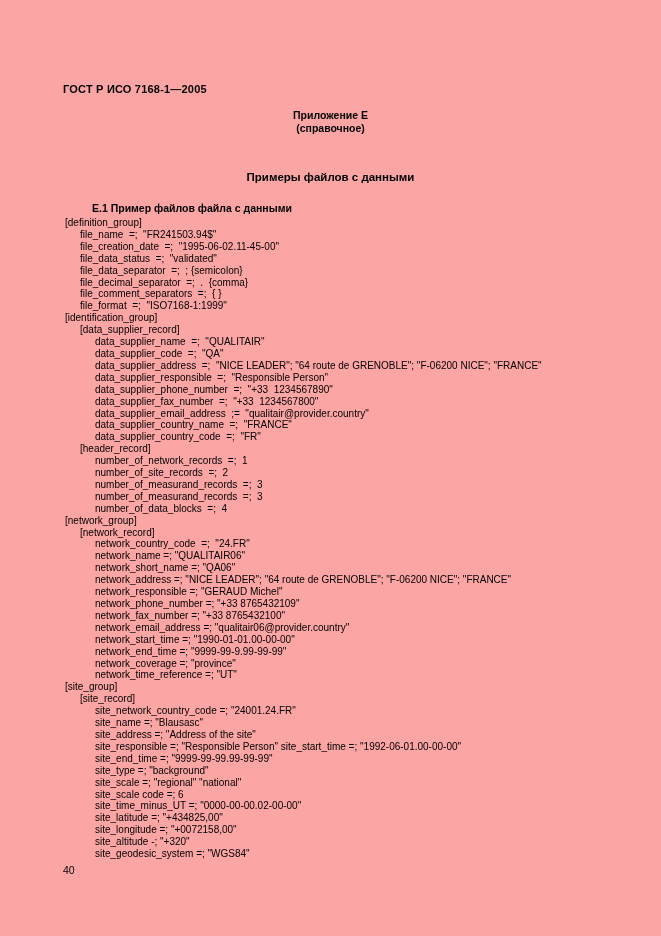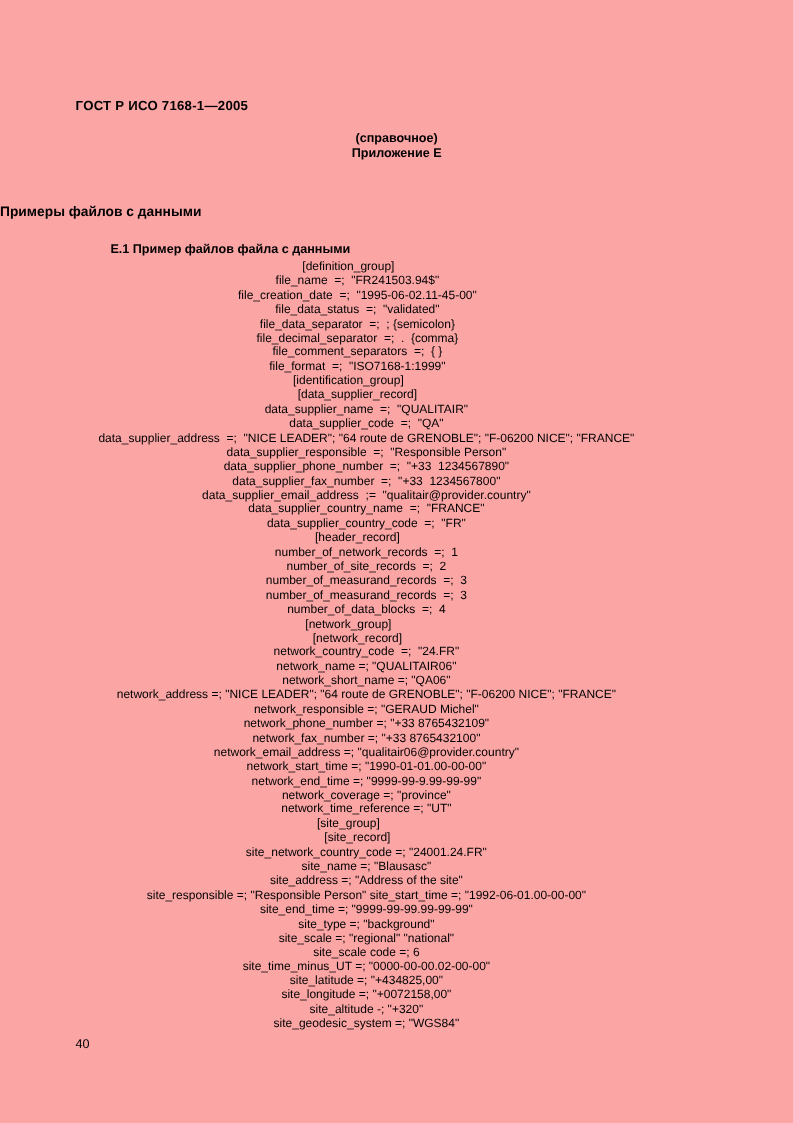--- a/index.html
+++ b/index.html
@@ -32,59 +32,59 @@
     text-align: center;
     font-size: 10.5px;
     font-weight: bold;
     line-height: 13px;
   }
   .main-title {
     position: absolute;
     left: 0;
     right: 0;
     top: 171px;
+    text-align: center;
     font-size: 11.5px;
     font-weight: bold;
   }
   .section-heading {
     position: absolute;
     left: 92px;
     top: 202px;
     font-size: 10.5px;
     font-weight: bold;
   }
   .code-block {
     position: absolute;
-    left: 52px;
+    left: 65px;
     top: 217px;
     font-size: 10px;
     line-height: 11.9px;
     white-space: pre;
-    text-align: center;
   }
   .code-block .line.indent-0 { padding-left: 0; }
   .code-block .line.indent-1 { padding-left: 15px; }
   .code-block .line.indent-2 { padding-left: 30px; }
   .page-number {
     position: absolute;
     left: 63px;
     top: 864px;
     font-size: 10.5px;
   }
 </style>
 </head>
 <body>
 
 <div class="page">
 
   <div class="doc-header">ГОСТ Р ИСО 7168-1—2005</div>
 
   <div class="appendix-block">
+    <div>Приложение Е</div>
     <div>(справочное)</div>
-    <div>Приложение Е</div>
   </div>
 
   <div class="main-title">Примеры файлов с данными</div>
 
   <div class="section-heading">Е.1 Пример файлов файла с данными</div>
 
   <div class="code-block"><div class="line indent-0">[definition_group]</div><div class="line indent-1">file_name  =;  "FR241503.94$"</div><div class="line indent-1">file_creation_date  =;  "1995-06-02.11-45-00"</div><div class="line indent-1">file_data_status  =;  "validated"</div><div class="line indent-1">file_data_separator  =;  ; {semicolon}</div><div class="line indent-1">file_decimal_separator  =;  .  {comma}</div><div class="line indent-1">file_comment_separators  =;  { }</div><div class="line indent-1">file_format  =;  "ISO7168-1:1999"</div><div class="line indent-0">[identification_group]</div><div class="line indent-1">[data_supplier_record]</div><div class="line indent-2">data_supplier_name  =;  "QUALITAIR"</div><div class="line indent-2">data_supplier_code  =;  "QA"</div><div class="line indent-2">data_supplier_address  =;  "NICE LEADER"; "64 route de GRENOBLE"; "F-06200 NICE"; "FRANCE"</div><div class="line indent-2">data_supplier_responsible  =;  "Responsible Person"</div><div class="line indent-2">data_supplier_phone_number  =;  "+33  1234567890"</div><div class="line indent-2">data_supplier_fax_number  =;  "+33  1234567800"</div><div class="line indent-2">data_supplier_email_address  ;=  "qualitair@provider.country"</div><div class="line indent-2">data_supplier_country_name  =;  "FRANCE"</div><div class="line indent-2">data_supplier_country_code  =;  "FR"</div><div class="line indent-1">[header_record]</div><div class="line indent-2">number_of_network_records  =;  1</div><div class="line indent-2">number_of_site_records  =;  2</div><div class="line indent-2">number_of_measurand_records  =;  3</div><div class="line indent-2">number_of_measurand_records  =;  3</div><div class="line indent-2">number_of_data_blocks  =;  4</div><div class="line indent-0">[network_group]</div><div class="line indent-1">[network_record]</div><div class="line indent-2">network_country_code  =;  "24.FR"</div><div class="line indent-2">network_name =; "QUALITAIR06"</div><div class="line indent-2">network_short_name =; "QA06"</div><div class="line indent-2">network_address =; "NICE LEADER"; "64 route de GRENOBLE"; "F-06200 NICE"; "FRANCE"</div><div class="line indent-2">network_responsible =; "GERAUD Michel"</div><div class="line indent-2">network_phone_number =; "+33 8765432109"</div><div class="line indent-2">network_fax_number =; "+33 8765432100"</div><div class="line indent-2">network_email_address =; "qualitair06@provider.country"</div><div class="line indent-2">network_start_time =; "1990-01-01.00-00-00"</div><div class="line indent-2">network_end_time =; "9999-99-9.99-99-99"</div><div class="line indent-2">network_coverage =; "province"</div><div class="line indent-2">network_time_reference =; "UT"</div><div class="line indent-0">[site_group]</div><div class="line indent-1">[site_record]</div><div class="line indent-2">site_network_country_code =; "24001.24.FR"</div><div class="line indent-2">site_name =; "Blausasc"</div><div class="line indent-2">site_address =; "Address of the site"</div><div class="line indent-2">site_responsible =; "Responsible Person" site_start_time =; "1992-06-01.00-00-00"</div><div class="line indent-2">site_end_time =; "9999-99-99.99-99-99"</div><div class="line indent-2">site_type =; "background"</div><div class="line indent-2">site_scale =; "regional" "national"</div><div class="line indent-2">site_scale code =; 6</div><div class="line indent-2">site_time_minus_UT =; "0000-00-00.02-00-00"</div><div class="line indent-2">site_latitude =; "+434825,00"</div><div class="line indent-2">site_longitude =; "+0072158,00"</div><div class="line indent-2">site_altitude -; "+320"</div><div class="line indent-2">site_geodesic_system =; "WGS84"</div></div>
 
   <div class="page-number">40</div>
 

